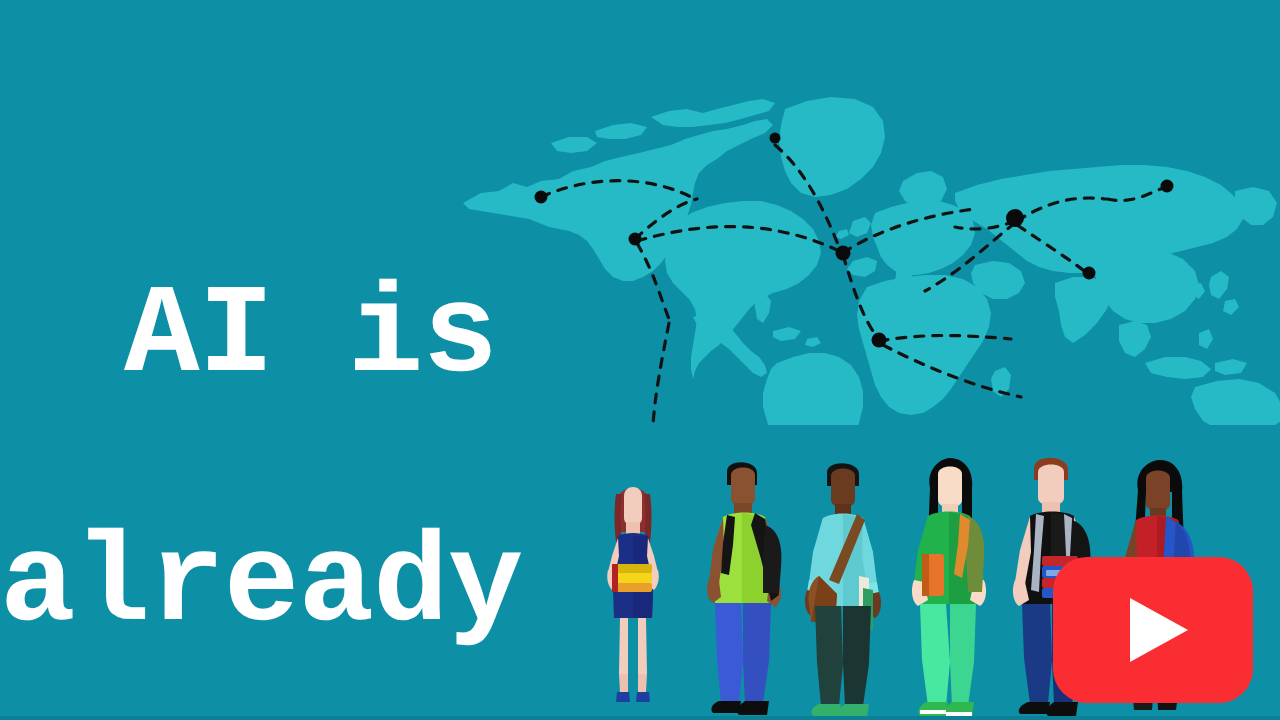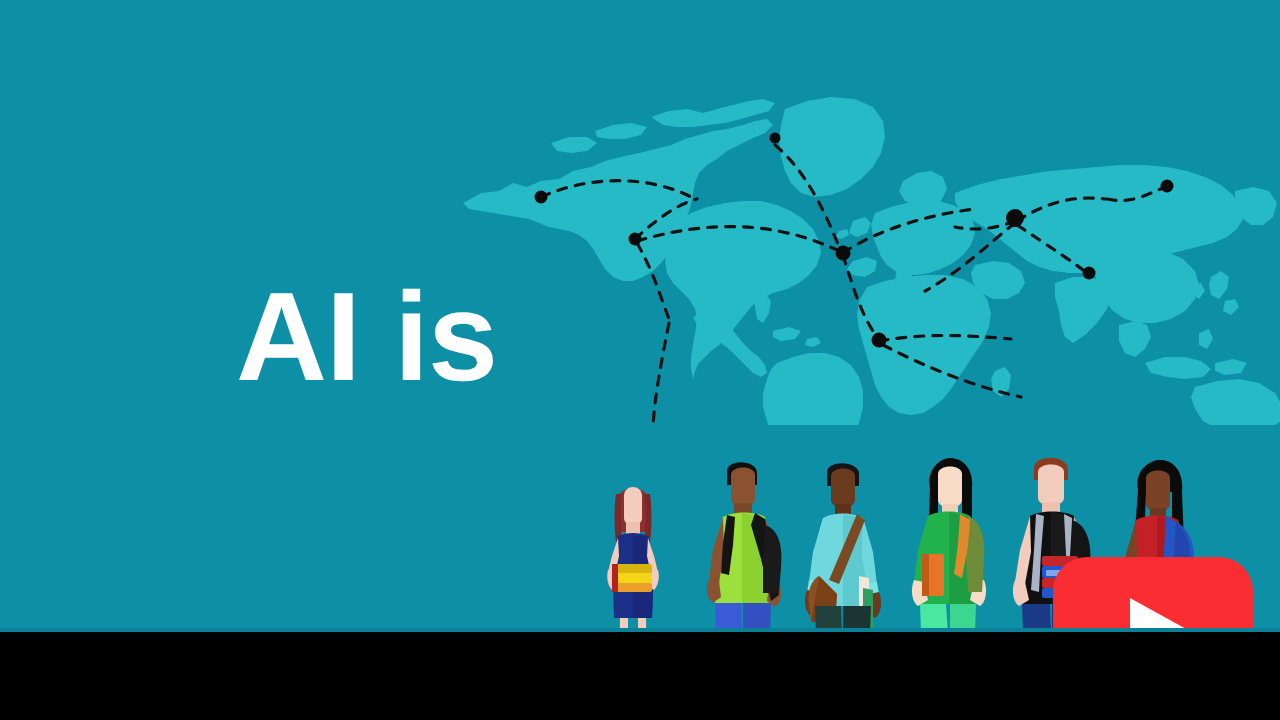--- a/index.html
+++ b/index.html
@@ -1,23 +1,23 @@
 <!DOCTYPE html>
 <html><head>
 <meta charset="utf-8">
 <title>AI is already here</title>
 <style>
   html,body{margin:0;padding:0;background:#000;}
   *{box-sizing:border-box;}
   #stage{
     position:relative;
-    width:1280px;height:632px;
+    width:1280px;height:720px;
     overflow:hidden;
     background:#0D8FA6;
-    font-family:Liberation Sans, sans-serif;
+    font-family:Liberation Mono, monospace;
   }
   
   #map-layer{position:absolute;left:0;top:0;width:1280px;height:720px;}
   #map-svg{position:absolute;left:455px;top:95px;width:840px;height:330px;}
   #routes-svg{position:absolute;left:455px;top:95px;width:840px;height:330px;}
 
   
   #headline{
     position:absolute;
     left:0px;top:150px;
@@ -193,20 +193,21 @@
         <circle cx="560" cy="123" r="9"></circle>
         <circle cx="712" cy="91" r="6.5"></circle>
         <circle cx="634" cy="178" r="6.5"></circle>
         <circle cx="424" cy="245" r="7.5"></circle>
       </g>
     </svg>
   </div>
 
   <div id="headline" style="color: rgb(255, 255, 255);">
     <span class="ln">AI is</span>
+    <span class="ln">already</span>
     
   </div>
 
   <div id="students">
 
     <svg class="person" style="left:588px;width:90px;height:260px;" viewBox="0 0 90 260">
       <ellipse cx="45" cy="242" rx="13" ry="5" fill="#0D8FA6"></ellipse>
       <path d="M45,28 C33,28 27,38 27,50 L27,72 L63,72 L63,50 C63,38 57,28 45,28 Z" fill="#8C2F2F"></path>
       <path d="M36,36 C36,24 54,24 54,36 L54,58 C54,68 36,68 36,58 Z" fill="#F2CDBE"></path>
       <path d="M38,62 L52,62 L52,76 L38,76 Z" fill="#EDC0AF"></path>

